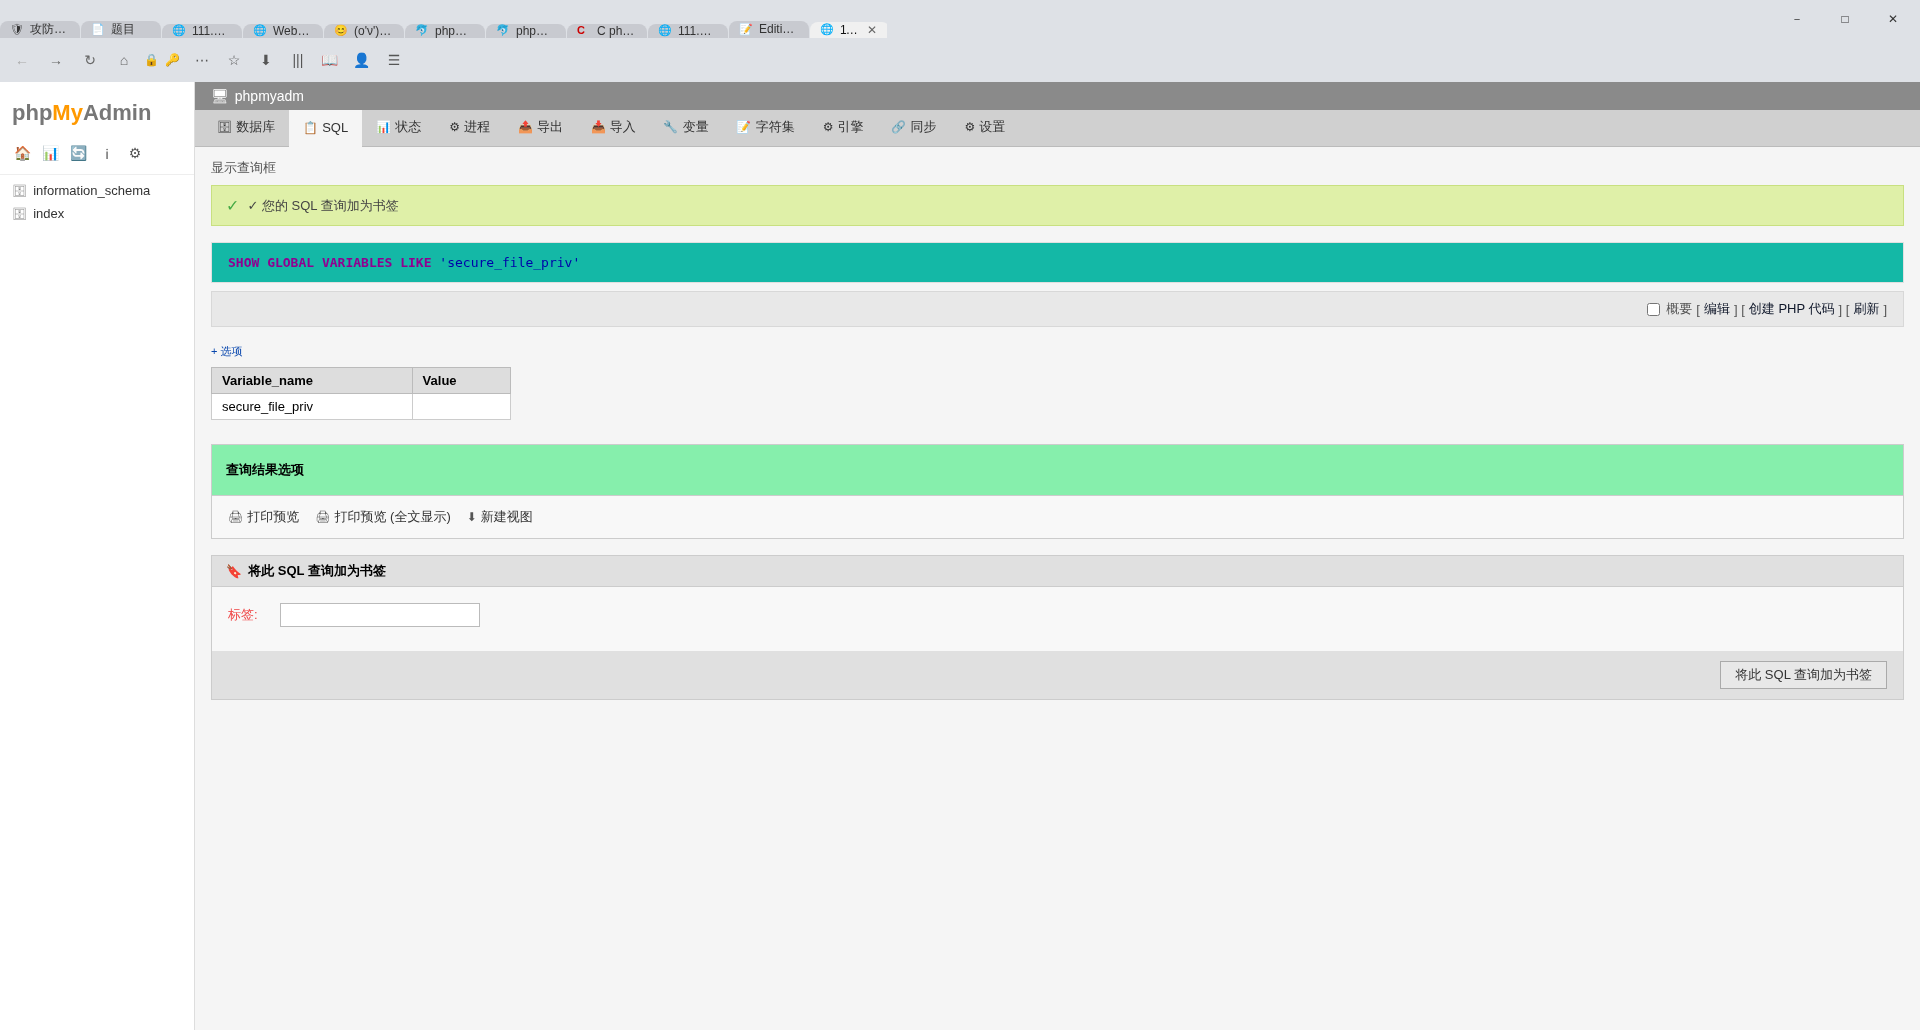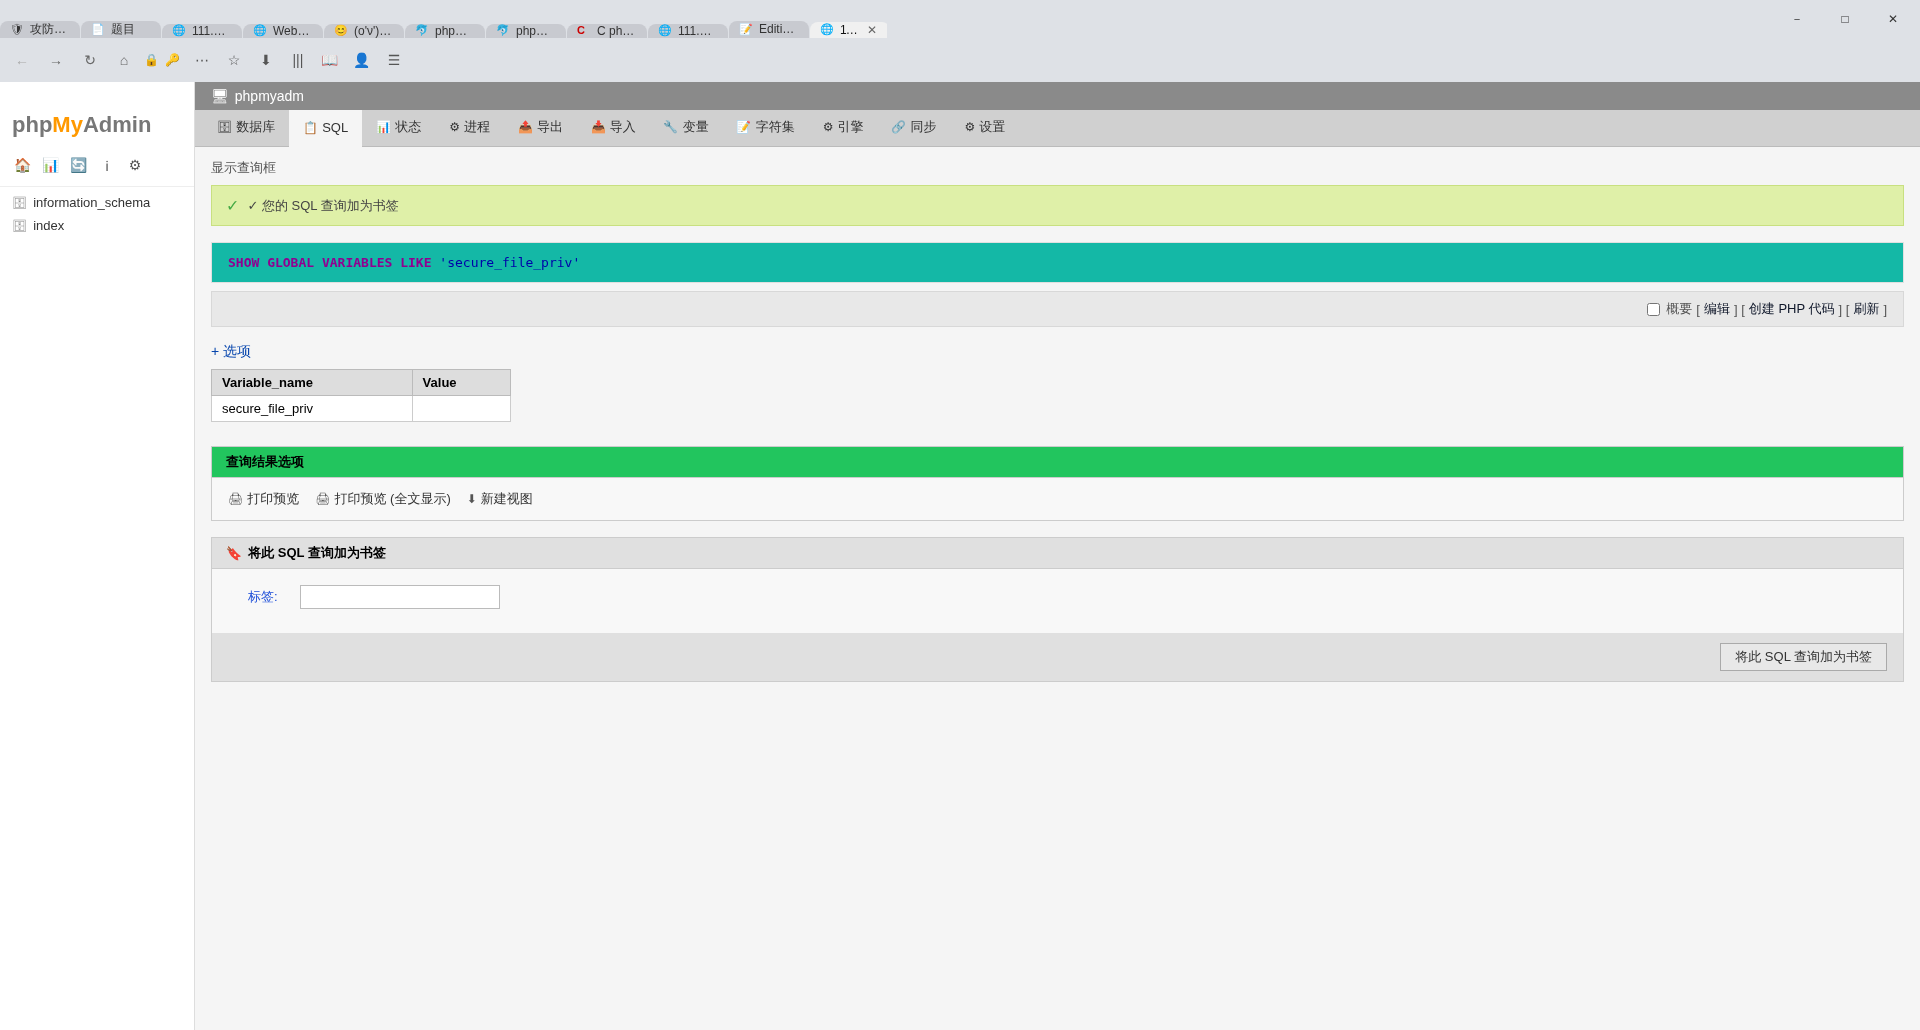--- a/index.html
+++ b/index.html
@@ -124,21 +124,21 @@
       min-height: 948px;
       width: 1920px;
     }
 
     
     .sidebar {
       width: 195px;
       background: #fff;
       border-right: 1px solid #ddd;
       flex-shrink: 0;
-      padding-top: 20px;
+      padding-top: 8px;
     }
     .pma-logo {
       padding: 10px 12px;
       font-size: 22px;
       font-weight: bold;
     }
     .pma-logo .php { color: #777; }
     .pma-logo .my { color: #f90; }
     .pma-logo .admin { color: #777; }
 
@@ -276,21 +276,21 @@
     }
     .checkbox-overview {
       width: 13px; height: 13px;
       margin-right: 2px;
     }
 
     
     .options-toggle {
       color: #0645ad;
       cursor: pointer;
-      font-size: 14px;
+      font-size: 11px;
       margin-bottom: 8px;
       display: inline-block;
     }
 
     
     .results-table {
       border-collapse: collapse;
       min-width: 300px;
       margin-bottom: 24px;
     }
@@ -309,22 +309,22 @@
       background: #fff;
     }
 
     
     .query-options-panel {
       border: 1px solid #ccc;
       background: #f8f8f8;
       margin-bottom: 16px;
     }
     .query-options-header {
-      background: #22c55e;
-      padding: 6px 14px;
+      background: #86efac;
+      padding: 16px 14px;
       font-size: 13px;
       font-weight: bold;
       border-bottom: 1px solid #ccc;
       display: flex;
       align-items: center;
       gap: 6px;
     }
     .query-options-body {
       padding: 12px 16px;
       display: flex;
@@ -361,23 +361,22 @@
       padding: 16px;
     }
     .bookmark-form-row {
       display: flex;
       align-items: center;
       gap: 12px;
       margin-bottom: 8px;
     }
     .bookmark-label {
       font-size: 13px;
-      color: #1d4ed8;
+      color: #ef4444;
       min-width: 40px;
-      margin-left: 20px;
     }
     .bookmark-input {
       width: 200px;
       height: 24px;
       border: 1px solid #bbb;
       background: #fff;
       padding: 0 6px;
       font-size: 12px;
     }
     .bookmark-checkbox-row {

